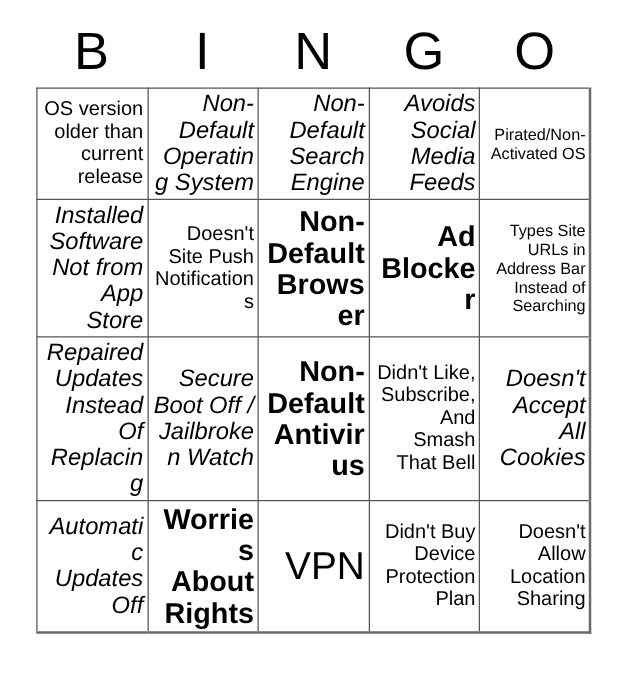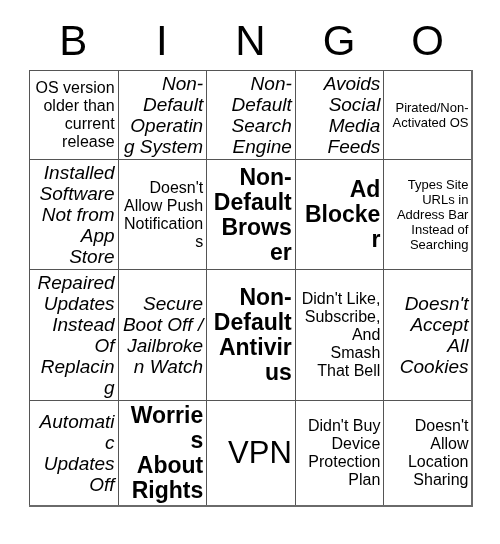--- a/index.html
+++ b/index.html
@@ -84,21 +84,21 @@
     <tbody>
       <tr>
         <td class="t-md">OS version older than current release</td>
         <td class="t-lg">Non-Default Operating System</td>
         <td class="t-lg">Non-Default Search Engine</td>
         <td class="t-lg">Avoids Social Media Feeds</td>
         <td class="t-sm">Pirated/Non-Activated OS</td>
       </tr>
       <tr>
         <td class="t-lg">Installed Software Not from App Store</td>
-        <td class="t-md">Doesn't Allow Push Notifications</td>
+        <td class="t-md">Doesn't Site Push Notifications</td>
         <td class="t-xl">Non-Default Browser</td>
         <td class="t-xl">Ad Blocker</td>
         <td class="t-sm">Types Site URLs in Address Bar Instead of Searching</td>
       </tr>
       <tr>
         <td class="t-lg">Repaired Updates Instead Of Replacing</td>
         <td class="t-lg">Secure Boot Off / Jailbroken Watch</td>
         <td class="t-xl">Non-Default Antivirus</td>
         <td class="t-md">Didn't Like, Subscribe, And Smash That Bell</td>
         <td class="t-lg">Doesn't Accept All Cookies</td>

